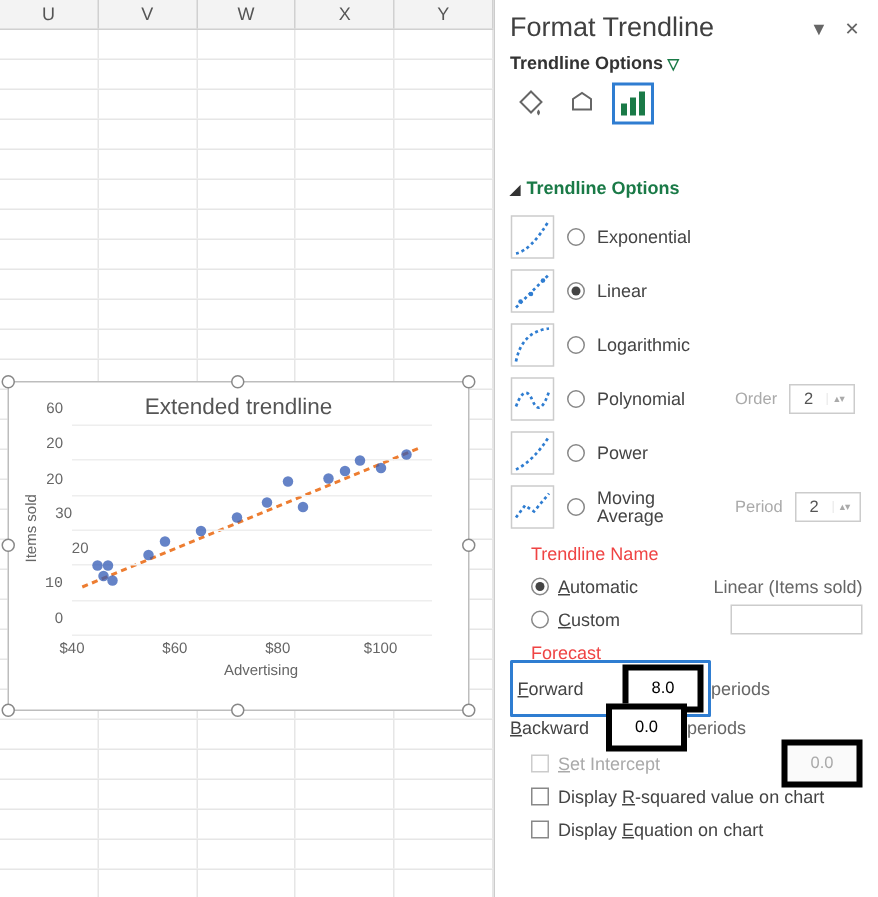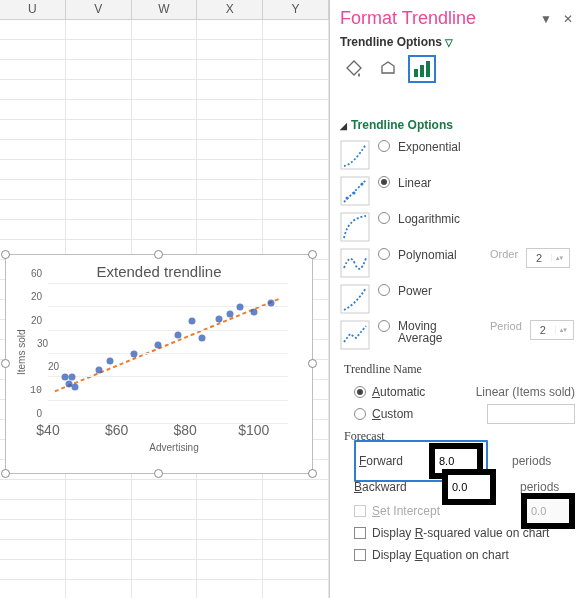--- a/index.html
+++ b/index.html
@@ -8,59 +8,59 @@
   .colhdr { display: flex; height: 20px; background: #f3f3f3; border-bottom: 1px solid #d0d0d0; }
   .colhdr div { flex: 1; text-align: center; font-size: 12px; color: #555; border-right: 1px solid #d0d0d0; padding-top: 2px; }
   .grid { position: absolute; top: 20px; left: 0; right: 0; bottom: 0; }
   .grid .row { height: 20px; border-bottom: 1px solid #e6e6e6; display: flex; }
   .grid .row div { flex: 1; border-right: 1px solid #e6e6e6; }
   .chartbox { position: absolute; top: 254px; left: 5px; width: 308px; height: 220px; background: #fff; border: 1px solid #bdbdbd; }
   .handle { position: absolute; width: 9px; height: 9px; background: #fff; border: 1px solid #888; border-radius: 50%; }
   .chart-title { text-align: center; font-size: 15px; color: #555; margin: 8px 0 4px; }
   .plot { position: relative; width: 240px; height: 140px; margin-left: 42px; }
   .ytick { position: absolute; font-size: 10px; color: #666; right: 4px; transform: translateY(-50%); }
-  .xtick { position: absolute; font-size: 14px; color: #666; transform: translateX(-50%); }
+  .xtick { position: absolute; font-size: 10px; color: #666; transform: translateX(-50%); }
   .gridline { position: absolute; left: 0; right: 0; height: 1px; background: #eee; }
   .pt { position: absolute; width: 7px; height: 7px; background: rgba(50,90,180,.75); border-radius: 50%; transform: translate(-50%,50%); }
   .trend { position: absolute; left: 0; bottom: 0; width: 100%; height: 100%; pointer-events: none; }
   .ylabel { position: absolute; left: 10px; top: 120px; font-size: 10px; color: #666; transform: rotate(-90deg); transform-origin: left top; }
   .xlabel { text-align: center; font-size: 10px; color: #666; margin-top: 18px; margin-left: 30px; }
   
   .panel { flex: 1; display: flex; flex-direction: column; padding: 8px 10px; }
   .panel-hdr { display: flex; align-items: center; margin-bottom: 6px; }
-  .panel-title { font-size: 18px; color: #ec4899; font-weight: 400; flex: 1; }
+  .panel-title { font-size: 18px; color: #404040; font-weight: 400; flex: 1; }
   .panel-hdr .ic { width: 14px; text-align: center; color: #666; cursor: pointer; margin-left: 8px; font-size: 12px; }
   .sub { font-size: 12px; font-weight: 600; color: #333; margin-bottom: 6px; }
   .sub .drop { color: #1a7a47; font-size: 10px; margin-left: 3px; }
   .icons { display: flex; gap: 6px; margin-bottom: 12px; }
   .iconbtn { width: 28px; height: 28px; display: flex; align-items: center; justify-content: center; cursor: pointer; }
   .iconbtn.sel { border: 2px solid #2f7dd1; }
   .section-hdr { font-size: 12px; color: #1a7a47; font-weight: 600; margin-bottom: 8px; margin-top: 23px; }
   .section-hdr .tri { color: #333; font-size: 9px; margin-right: 4px; }
-  .opt { display: flex; align-items: flex-start; height: 36px; gap: 8px; }
+  .opt { display: flex; align-items: center; height: 36px; gap: 8px; }
   .opt svg { flex: 0 0 30px; }
   .radio { width: 12px; height: 12px; border: 1px solid #888; border-radius: 50%; display: inline-block; position: relative; flex: 0 0 12px; }
   .radio.checked::after { content: ""; position: absolute; width: 6px; height: 6px; background: #444; border-radius: 50%; top: 2px; left: 2px; }
   .opt .lbl { flex: 0 0 80px; color: #444; }
   .opt .extra-lbl { color: #aaa; font-size: 11px; margin-left: 4px; }
   .spin { display: inline-flex; align-items: center; border: 1px solid #ccc; height: 20px; width: 44px; }
   .spin.disabled { color: #bbb; }
   .spin input { border: none; width: 24px; font-size: 11px; text-align: center; background: transparent; }
   .spin .arrows { width: 16px; font-size: 7px; color: #aaa; display: flex; flex-direction: column; align-items: center; border-left: 1px solid #eee; }
-  .group-lbl { font-size: 12px; color: #404040; margin: 6px 4px 4px; font-family: Liberation Serif, serif; }
+  .group-lbl { font-size: 12px; color: #ef4444; margin: 6px 14px 4px; }
   .radio-row { display: flex; align-items: center; height: 22px; gap: 6px; margin-left: 14px; }
   .txtfield { border: 1px solid #ccc; height: 20px; width: 88px; font-size: 11px; padding: 0 4px; }
   .forecast { margin-top: 4px; }
-  .frow { display: flex; align-items: center; height: 26px; gap: 24px; margin-left: 14px; }
+  .frow { display: flex; align-items: center; height: 26px; gap: 0; }
   .frow .flab { width: 64px; }
   .frow .unit { color: #666; }
   .frow.hl .flab, .frow.hl input { outline: 0; }
   .frow.hl { }
   .highlight-box { border: 2px solid #2f7dd1; padding: 1px 3px; border-radius: 1px; }
-  .num { border: 6px solid #000000; width: 54px; height: 20px; font-size: 11px; text-align: left; padding: 12px 4px; }
+  .num { border: 4px solid #000000; width: 54px; height: 20px; font-size: 11px; text-align: center; padding: 12px 4px; }
   .chk-row { display: flex; align-items: center; height: 22px; gap: 6px; margin-left: 14px; }
   .chk { width: 12px; height: 12px; border: 1px solid #888; display: inline-block; }
   .chk.dis { border-color: #ccc; }
   .dim { color: #aaa; }
   u.key { text-decoration: underline; }
 </style>
 </head>
 <body>
 
 <div class="sheet">

